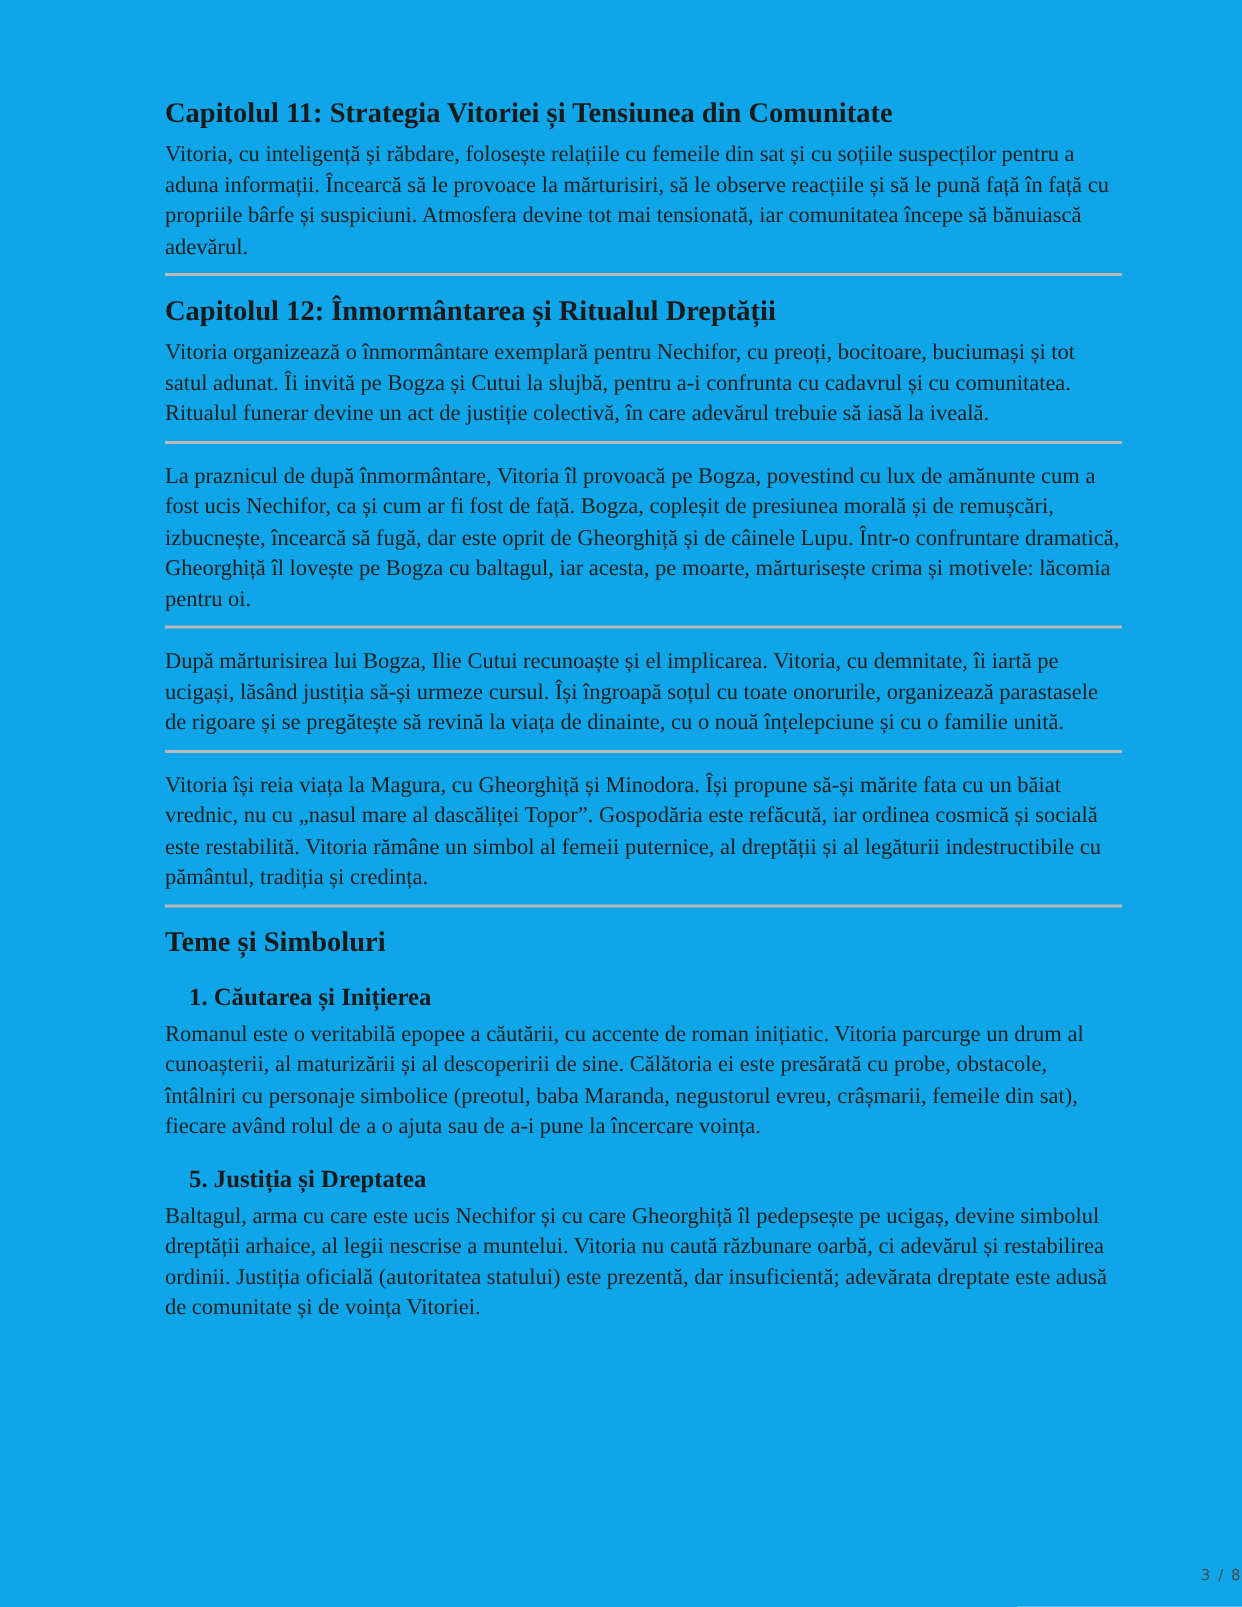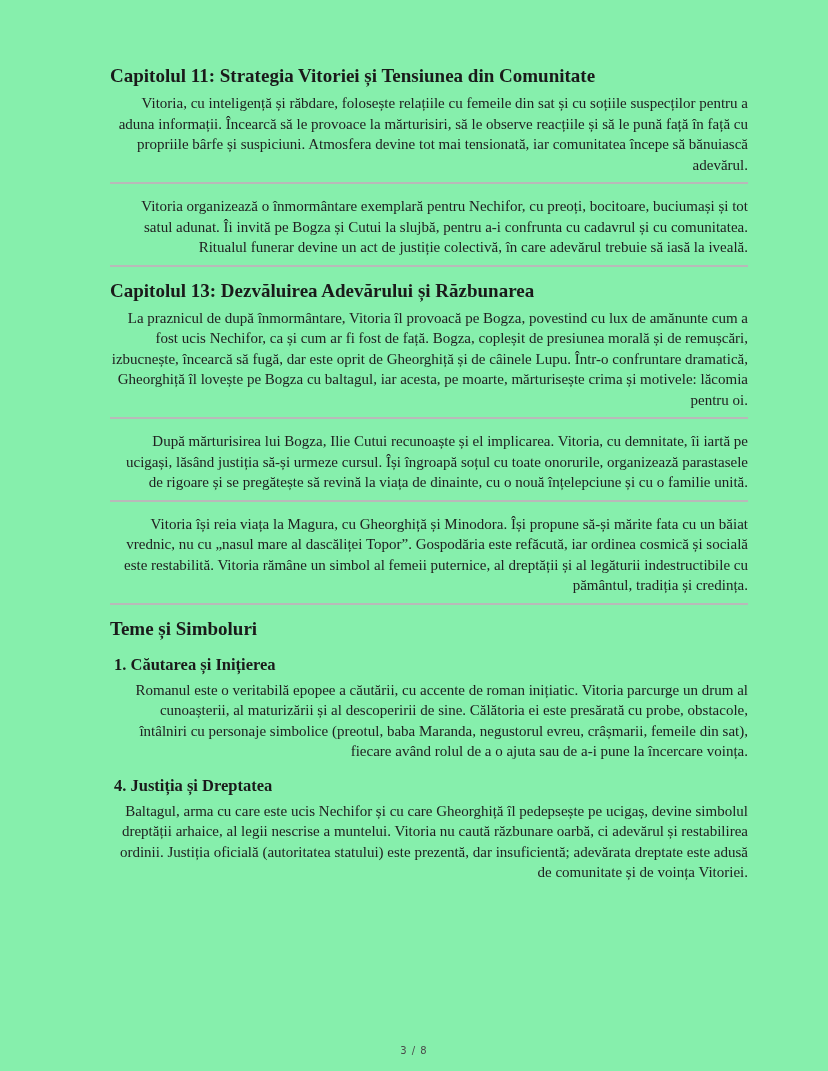--- a/index.html
+++ b/index.html
@@ -10,21 +10,21 @@
     width: 828px;
     height: 1071px;
     background: #ffffff;
     position: relative;
     overflow: hidden;
     font-family: "Liberation Serif", "DejaVu Serif", serif;
   }
   .page {
     width: 828px;
     height: 1071px;
-    background: #86efac;
+    background: #0ea5e9;
     position: relative;
   }
   .content {
     padding: 64px 80px 0 110px;
   }
   h2.chapter-title, h2.section-title {
     font-family: "Liberation Serif", "DejaVu Serif", serif;
     font-weight: 700;
     font-size: 19px;
     line-height: 24px;
@@ -34,64 +34,64 @@
   h2.section-title {
     margin: 2px 0 8px 0;
     font-family: Liberation Serif, serif;
   }
   h3.subsection-title {
     font-family: "Liberation Serif", "DejaVu Serif", serif;
     font-weight: 700;
     font-size: 16.5px;
     line-height: 21px;
     color: #1a1a1a;
-    margin: 13px 0 5px 4px;
+    margin: 13px 0 5px 16px;
   }
   p.body-text {
     font-size: 15px;
     line-height: 20.5px;
     color: #212121;
     margin: 0;
-    text-align: right;
+    text-align: left;
   }
   hr.divider {
     border: none;
     border-top: 2px solid #b9b9b9;
     height: 0;
     margin: 7px 0 12px 0;
   }
   .footer {
     position: absolute;
     bottom: 15px;
     left: 0;
     width: 828px;
-    text-align: center;
+    text-align: right;
     font-family: "DejaVu Sans", "Liberation Sans", sans-serif;
     font-size: 10px;
     color: #4a4a4a;
     letter-spacing: 1px;
   }
 </style>
 </head>
 <body>
 
 <div class="page">
   <div class="content" id="content">
       <h2 class="chapter-title">Capitolul 11: Strategia Vitoriei și Tensiunea din Comunitate</h2>
       <p class="body-text">Vitoria, cu inteligență și răbdare, folosește relațiile cu femeile din sat și cu soțiile suspecților pentru a aduna informații. Încearcă să le provoace la mărturisiri, să le observe reacțiile și să le pună față în față cu propriile bârfe și suspiciuni. Atmosfera devine tot mai tensionată, iar comunitatea începe să bănuiască adevărul.</p>
       <hr class="divider">
+      <h2 class="chapter-title">Capitolul 12: Înmormântarea și Ritualul Dreptății</h2>
       <p class="body-text">Vitoria organizează o înmormântare exemplară pentru Nechifor, cu preoți, bocitoare, buciumași și tot satul adunat. Îi invită pe Bogza și Cutui la slujbă, pentru a-i confrunta cu cadavrul și cu comunitatea. Ritualul funerar devine un act de justiție colectivă, în care adevărul trebuie să iasă la iveală.</p>
       <hr class="divider">
-      <h2 class="chapter-title">Capitolul 13: Dezvăluirea Adevărului și Răzbunarea</h2>
       <p class="body-text">La praznicul de după înmormântare, Vitoria îl provoacă pe Bogza, povestind cu lux de amănunte cum a fost ucis Nechifor, ca și cum ar fi fost de față. Bogza, copleșit de presiunea morală și de remușcări, izbucnește, încearcă să fugă, dar este oprit de Gheorghiță și de câinele Lupu. Într-o confruntare dramatică, Gheorghiță îl lovește pe Bogza cu baltagul, iar acesta, pe moarte, mărturisește crima și motivele: lăcomia pentru oi.</p>
       <hr class="divider">
       <p class="body-text">După mărturisirea lui Bogza, Ilie Cutui recunoaște și el implicarea. Vitoria, cu demnitate, îi iartă pe ucigași, lăsând justiția să-și urmeze cursul. Își îngroapă soțul cu toate onorurile, organizează parastasele de rigoare și se pregătește să revină la viața de dinainte, cu o nouă înțelepciune și cu o familie unită.</p>
       <hr class="divider">
       <p class="body-text">Vitoria își reia viața la Magura, cu Gheorghiță și Minodora. Își propune să-și mărite fata cu un băiat vrednic, nu cu „nasul mare al dascăliței Topor”. Gospodăria este refăcută, iar ordinea cosmică și socială este restabilită. Vitoria rămâne un simbol al femeii puternice, al dreptății și al legăturii indestructibile cu pământul, tradiția și credința.</p>
       <hr class="divider">
       <h2 class="section-title">Teme și Simboluri</h2>
       <h3 class="subsection-title">1. Căutarea și Inițierea</h3>
       <p class="body-text">Romanul este o veritabilă epopee a căutării, cu accente de roman inițiatic. Vitoria parcurge un drum al cunoașterii, al maturizării și al descoperirii de sine. Călătoria ei este presărată cu probe, obstacole, întâlniri cu personaje simbolice (preotul, baba Maranda, negustorul evreu, crâșmarii, femeile din sat), fiecare având rolul de a o ajuta sau de a-i pune la încercare voința.</p>
-      <h3 class="subsection-title">4. Justiția și Dreptatea</h3>
+      <h3 class="subsection-title">5. Justiția și Dreptatea</h3>
       <p class="body-text">Baltagul, arma cu care este ucis Nechifor și cu care Gheorghiță îl pedepsește pe ucigaș, devine simbolul dreptății arhaice, al legii nescrise a muntelui. Vitoria nu caută răzbunare oarbă, ci adevărul și restabilirea ordinii. Justiția oficială (autoritatea statului) este prezentă, dar insuficientă; adevărata dreptate este adusă de comunitate și de voința Vitoriei.</p>
     </div>
   <div class="footer">3 / 8</div>
 </div>
 
 </body></html>

